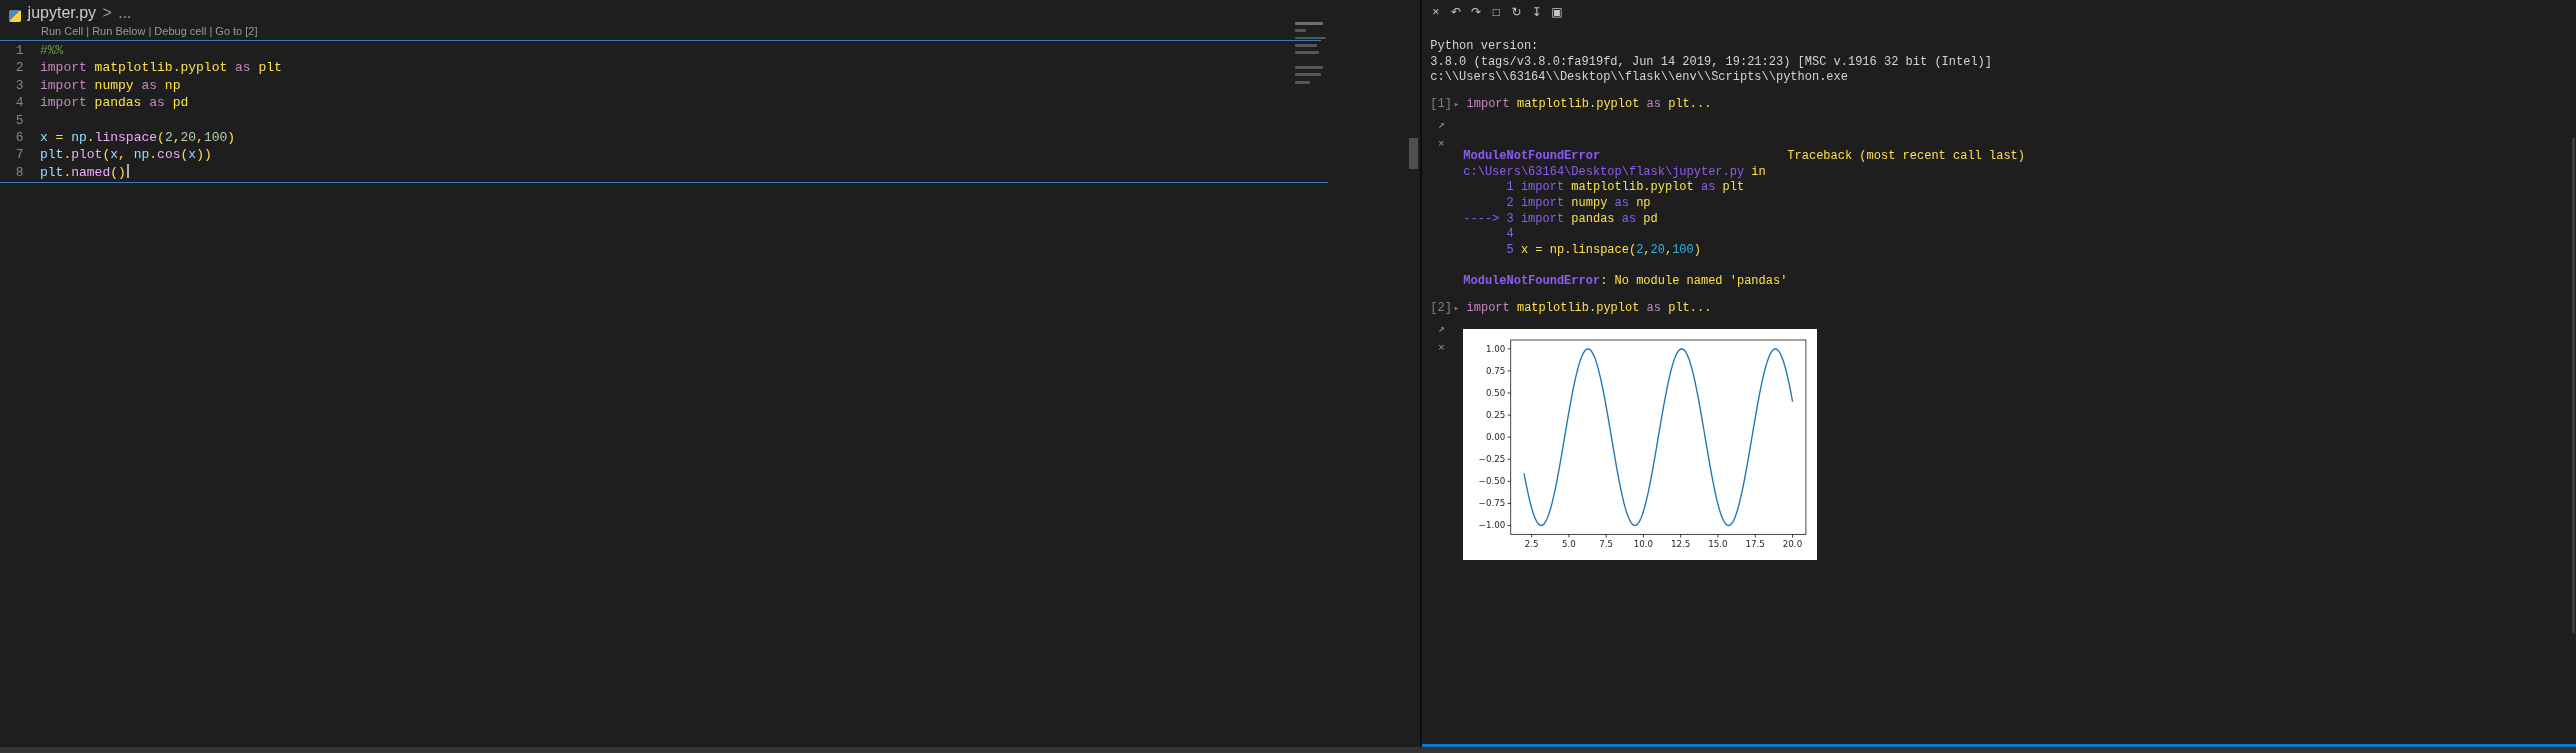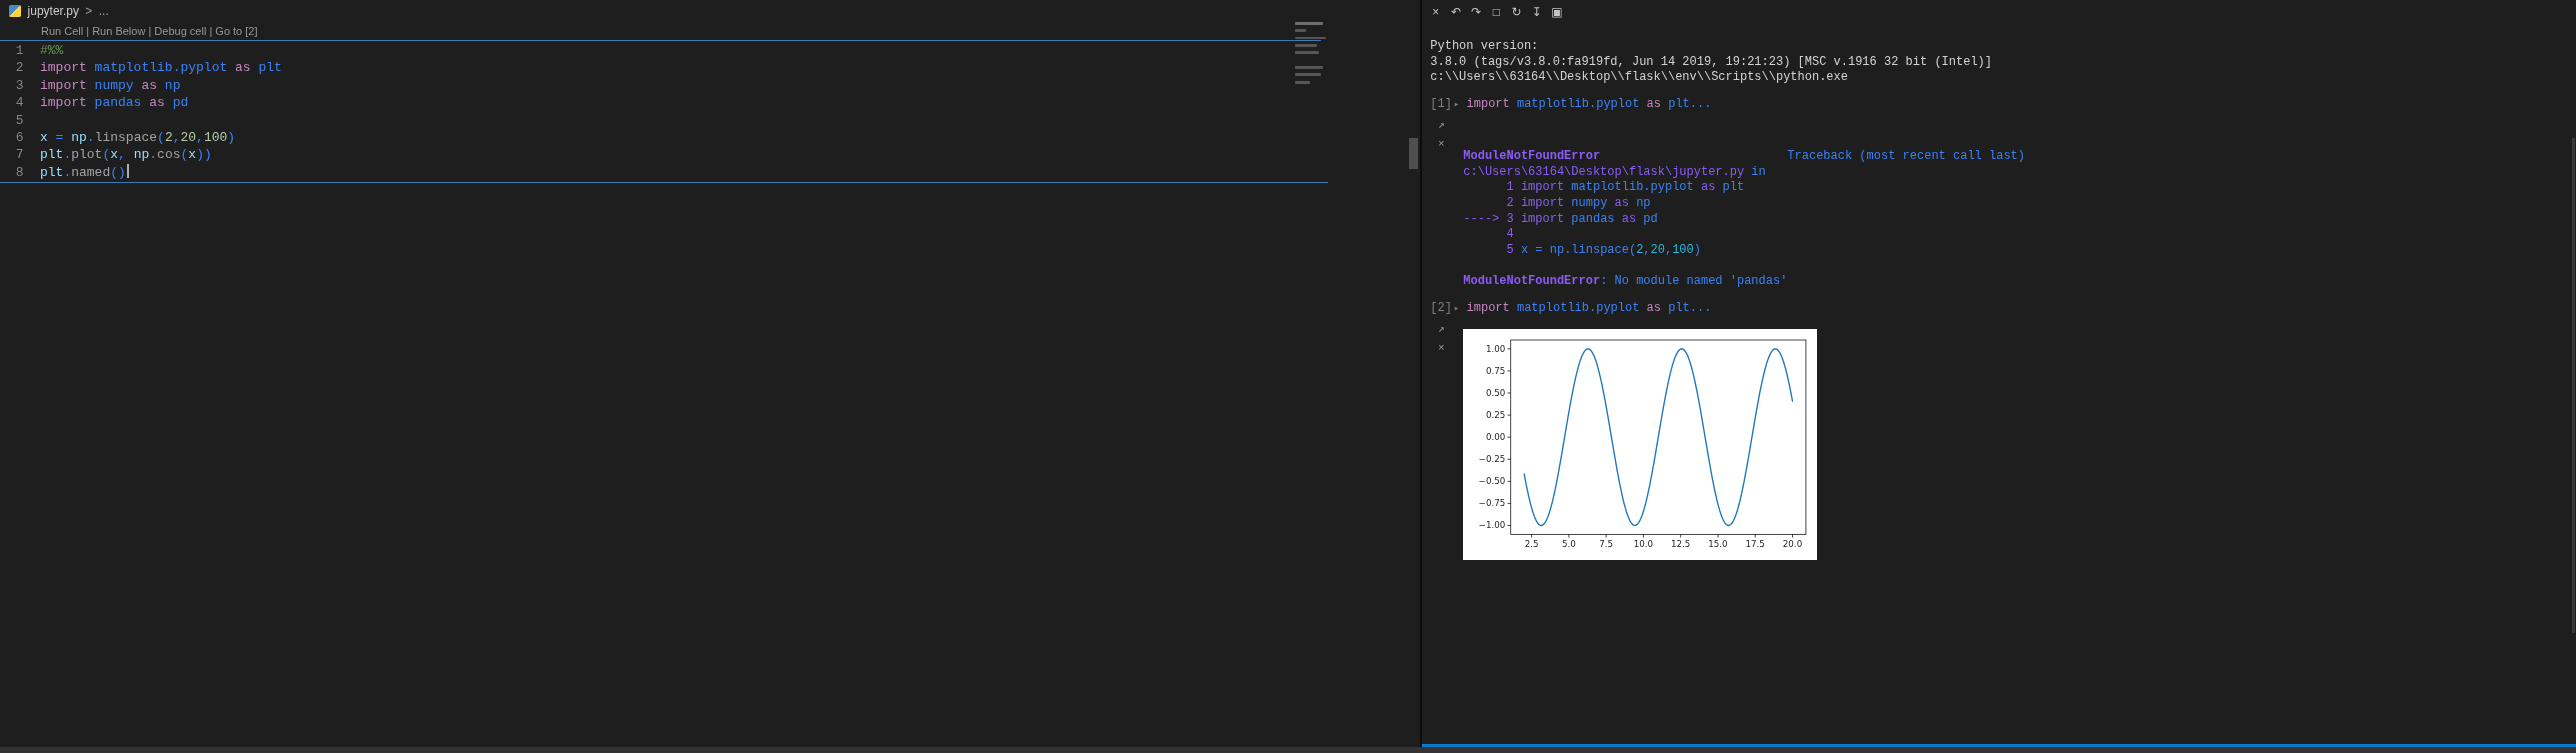--- a/index.html
+++ b/index.html
@@ -2,39 +2,39 @@
 <html style="font-size:14.7px"><head>
 <meta charset="utf-8">
 <style>
   *{box-sizing:border-box;margin:0;padding:0}
   html,body{width:2576px;height:754px;background:#1e1e1e;overflow:hidden;
     font-family:"Liberation Sans",sans-serif}
   .app{position:relative;width:2576px;height:754px;background:#1e1e1e}
 
   
   .editor-pane{position:absolute;left:0;top:0;width:1420px;height:747px;background:#1e1e1e;overflow:hidden}
-  .breadcrumb{display:flex;align-items:center;height:22px;padding-left:9.2px;gap:6.4px;
-    color:#9d9d9d;font-size:12px}
+  .breadcrumb{display:flex;align-items:flex-end;height:22px;padding-left:9.2px;gap:6.4px;
+    color:#9d9d9d;font-size:16px}
   .breadcrumb .file{color:#cccccc}
   .py-icon{width:12px;height:12px;border-radius:1.8px;flex:none;
     background:linear-gradient(135deg,#4b8bbe 50%,#ffd43b 50%)}
   .codelens{position:absolute;left:41px;top:25px;font-size:11px;color:#999999;white-space:pre}
   .codelens .cl-link{cursor:pointer}
   .cell-border{position:absolute;left:0;height:0.9px;background:#3f7ab8}
   #cellBorderTop{top:40px;width:1321px}
   #cellBorderBottom{top:182px;width:1328px}
   .editor-lines{position:absolute;top:42px;left:0;width:1284px;
     font-family:"Liberation Mono","DejaVu Sans Mono",monospace;font-size:13px;line-height:17.4px}
   .code-line{display:flex;height:17.4px;white-space:pre}
   .gutter{display:inline-block;width:40px;padding-right:16.5px;flex:none;text-align:right;color:#858585}
   .code-text{white-space:pre}
   .tk-kw{color:#c586c0}
-  .tk-plain{color:#3b82f6}
+  .tk-plain{color:#fde047}
   .tk-var{color:#9cdcfe}
-  .tk-fn{color:#a3a3a3}
+  .tk-fn{color:#f0abfc}
   .tk-num{color:#b5cea8}
   .tk-comment{color:#6a9955}
   .tk-err{color:#8b5cf6;font-weight:bold}
   .tk-green{color:#8b5cf6}
   .tk-cyan{color:#29b8db}
   .caret{display:inline-block;width:1.8px;height:13.8px;background:#aeafad;vertical-align:-1.8px;margin-left:0.9px}
   .minimap{position:absolute;left:1295px;top:22px;width:40px;height:101px}
   .minimap .mm-bar{position:absolute;height:2.8px;border-radius:0.9px;background:#6a6a6a;opacity:.75}
   .scroll-thumb{position:absolute;left:1409px;top:138px;width:9.2px;height:31px;background:#4f4f4f}
 

